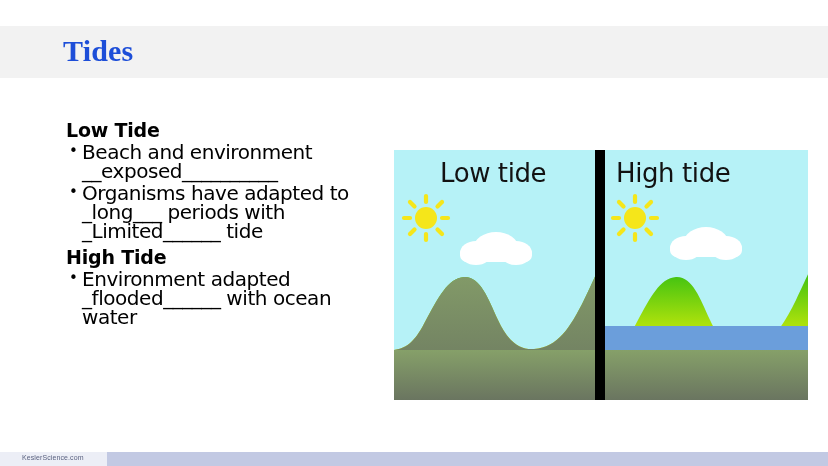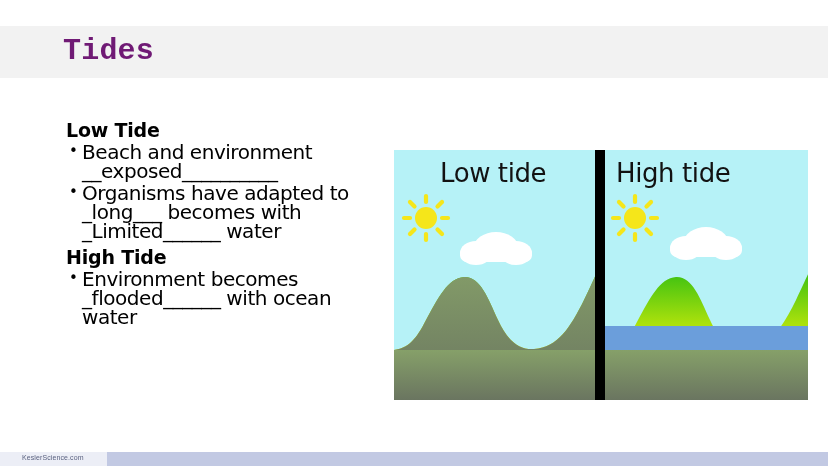--- a/index.html
+++ b/index.html
@@ -32,23 +32,23 @@
     width: 828px;
     height: 52px;
     background: #f2f2f2;
   }
   #page-title {
     position: absolute;
     left: 63px;
     top: 34px;
     font-size: 30px;
     font-weight: bold;
-    color: #701a75;
+    color: #1d4ed8;
     letter-spacing: 0.2px;
-    font-family: Liberation Mono, monospace;
+    font-family: Liberation Serif, serif;
   }
 
   
   #body-col {
     position: absolute;
     left: 66px;
     top: 120px;
     width: 320px;
     color: #000000;
     font-family: "DejaVu Sans", sans-serif;
@@ -141,28 +141,28 @@
 <div id="slide">
 
   <div id="title-band"></div>
   <div id="page-title">Tides</div>
 
   <div id="body-col">
 
     <div class="section-head">Low Tide</div>
     <ul class="bullet-list">
       <li class="bullet">Beach and environment __exposed__________</li>
-      <li class="bullet">Organisms have adapted to _long___ becomes with _Limited______ water</li>
+      <li class="bullet">Organisms have adapted to _long___ periods with _Limited______ tide</li>
     </ul>
 
     <div class="gap-tiny"></div>
 
     <div class="section-head">High Tide</div>
     <ul class="bullet-list">
-      <li class="bullet">Environment becomes _flooded______ with ocean water</li>
+      <li class="bullet">Environment adapted _flooded______ with ocean water</li>
       <div class="gap-small"></div>
     </ul>
 
   </div>
 
   <div id="tide-figure">
 
     <svg width="414" height="250" viewBox="0 0 414 250">
       <defs>
         <linearGradient id="landGrad" x1="0" y1="0" x2="0" y2="1">

